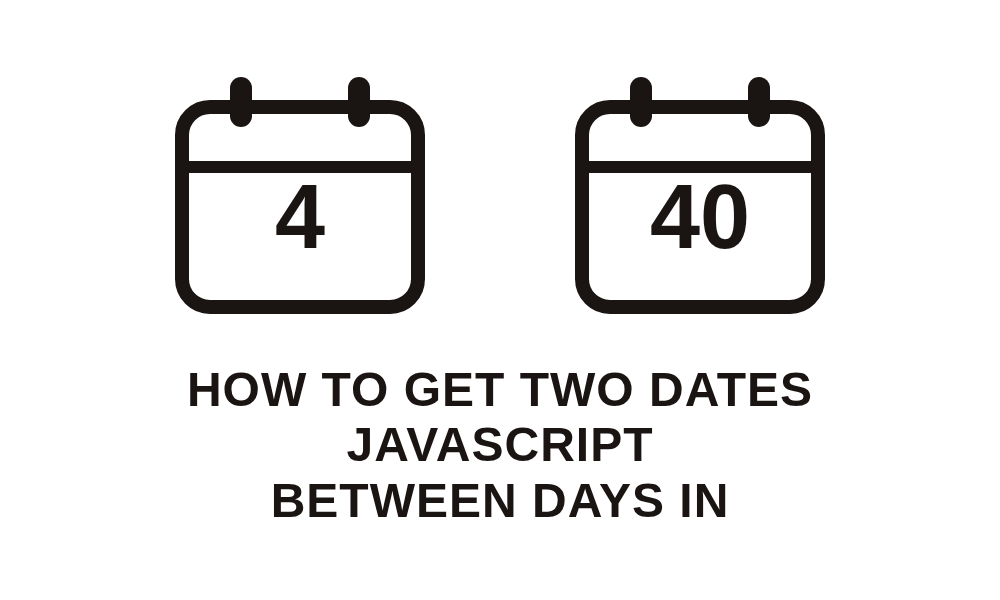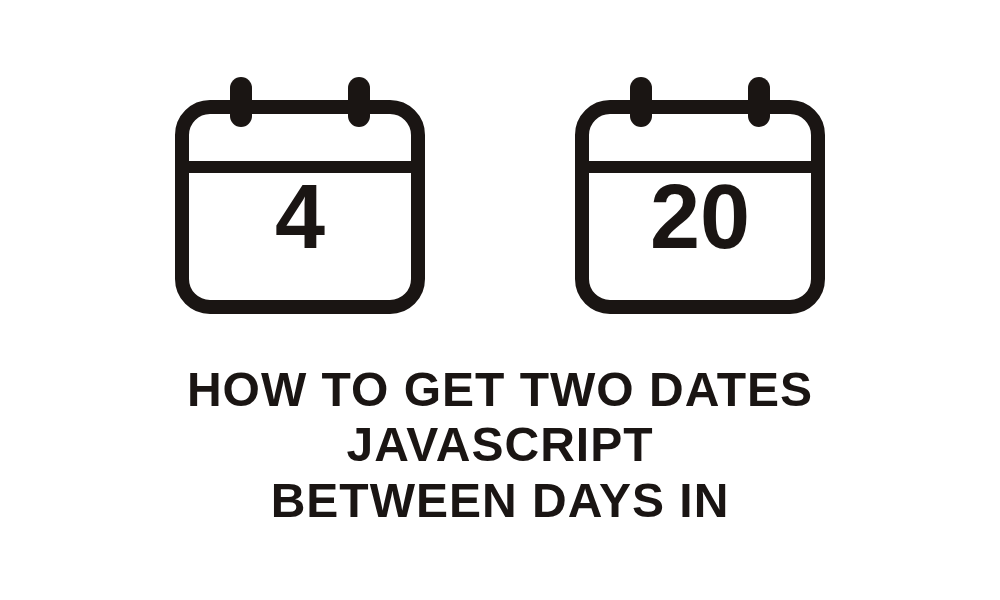--- a/index.html
+++ b/index.html
@@ -66,21 +66,21 @@
     </svg>
     <div class="calendar-number">4</div>
   </div>
   <div class="calendar">
     <svg viewBox="0 0 260 250">
       <rect x="12" y="35" width="236" height="200" rx="28" ry="28" fill="none" stroke="#1a1513" stroke-width="14"></rect>
       <line x1="12" y1="95" x2="248" y2="95" stroke="#1a1513" stroke-width="12"></line>
       <rect x="60" y="5" width="22" height="50" rx="11" ry="11" fill="#1a1513"></rect>
       <rect x="178" y="5" width="22" height="50" rx="11" ry="11" fill="#1a1513"></rect>
     </svg>
-    <div class="calendar-number">20</div>
+    <div class="calendar-number">40</div>
   </div>
 </div>
 
 <div class="title">
   <div>HOW TO GET TWO DATES</div>
   <div>JAVASCRIPT</div>
   <div>BETWEEN DAYS IN</div>
 </div>
 
 </body></html>

